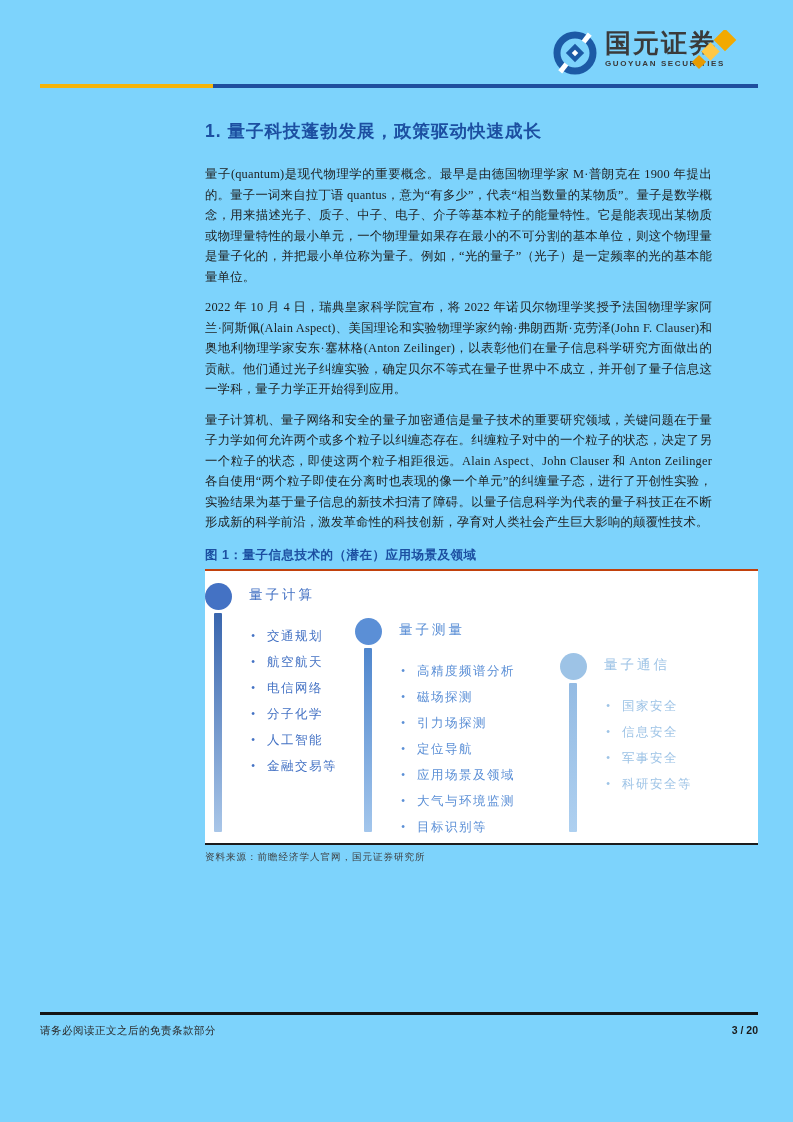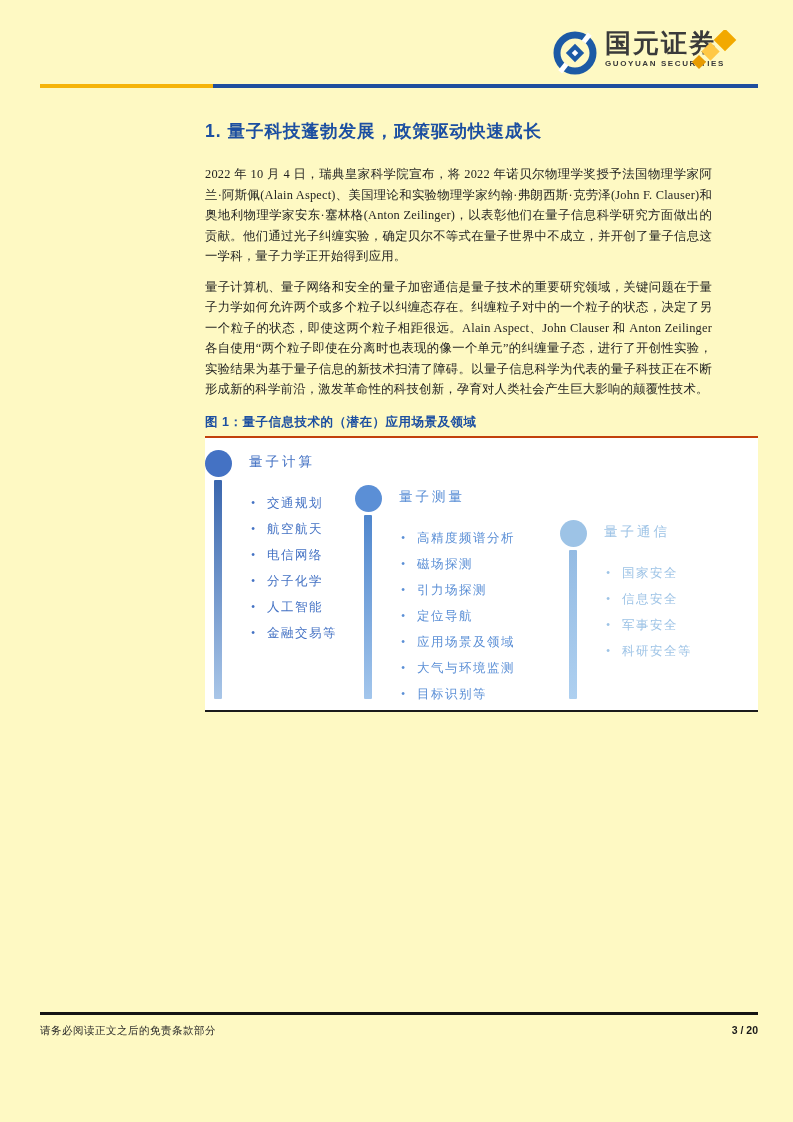--- a/index.html
+++ b/index.html
@@ -1,17 +1,17 @@
 <!DOCTYPE html>
 <html lang="zh"><head>
 <meta charset="utf-8">
 <style>
   html,body{margin:0;padding:0;background:#ffffff;}
   .page{
-    position:relative;width:793px;height:1122px;background:#fef9c3;overflow:hidden;
+    position:relative;width:793px;height:1122px;background:#7dd3fc;overflow:hidden;
     font-family:"Liberation Serif","DejaVu Serif",serif;color:#1a1a1a;
     outline:1px solid #e3e3e3;
   }
 
   
   .logo{position:absolute;top:30px;left:552px;display:flex;align-items:flex-start;}
   .logo-mark{width:46px;height:46px;flex:0 0 auto;}
   .brand{margin-left:7px;line-height:1;}
   .brand-cn{
     font-family:"Liberation Sans","DejaVu Sans",sans-serif;font-weight:bold;
@@ -104,20 +104,21 @@
     <rect x="27" y="2" width="16" height="16" fill="#F2A900" transform="rotate(45 35 10)"></rect>
   </svg>
   <div class="header-rule">
     <span class="gold"></span>
     <span class="blue"></span>
   </div>
 
   <div class="main">
     <h1 class="sec-title">1. 量子科技蓬勃发展，政策驱动快速成长</h1>
 
+    <p class="body">量子(quantum)是现代物理学的重要概念。最早是由德国物理学家 M·普朗克在 1900 年提出的。量子一词来自拉丁语 quantus，意为“有多少”，代表“相当数量的某物质”。量子是数学概念，用来描述光子、质子、中子、电子、介子等基本粒子的能量特性。它是能表现出某物质或物理量特性的最小单元，一个物理量如果存在最小的不可分割的基本单位，则这个物理量是量子化的，并把最小单位称为量子。例如，“光的量子”（光子）是一定频率的光的基本能量单位。</p>
     <p class="body">2022 年 10 月 4 日，瑞典皇家科学院宣布，将 2022 年诺贝尔物理学奖授予法国物理学家阿兰·阿斯佩(Alain Aspect)、美国理论和实验物理学家约翰·弗朗西斯·克劳泽(John F. Clauser)和奥地利物理学家安东·塞林格(Anton Zeilinger)，以表彰他们在量子信息科学研究方面做出的贡献。他们通过光子纠缠实验，确定贝尔不等式在量子世界中不成立，并开创了量子信息这一学科，量子力学正开始得到应用。</p>
     <p class="body">量子计算机、量子网络和安全的量子加密通信是量子技术的重要研究领域，关键问题在于量子力学如何允许两个或多个粒子以纠缠态存在。纠缠粒子对中的一个粒子的状态，决定了另一个粒子的状态，即使这两个粒子相距很远。Alain Aspect、John Clauser 和 Anton Zeilinger 各自使用“两个粒子即使在分离时也表现的像一个单元”的纠缠量子态，进行了开创性实验，实验结果为基于量子信息的新技术扫清了障碍。以量子信息科学为代表的量子科技正在不断形成新的科学前沿，激发革命性的科技创新，孕育对人类社会产生巨大影响的颠覆性技术。</p>
 
     <div class="figure">
       <div class="fig-title">图 1：量子信息技术的（潜在）应用场景及领域</div>
 
       <div class="fig-canvas">
 
         <div class="fig-col col1">
           <span class="dot"></span>
@@ -155,20 +156,21 @@
           <ul>
             <li>国家安全</li>
             <li>信息安全</li>
             <li>军事安全</li>
             <li>科研安全等</li>
           </ul>
         </div>
 
       </div>
 
+      <div class="fig-source">资料来源：前瞻经济学人官网，国元证券研究所</div>
     </div>
 
   </div>
 
   <div class="footer-rule"></div>
   <div class="footer">
     <span class="disclaimer">请务必阅读正文之后的免责条款部分</span>
     <span class="page-num">3 / 20</span>
   </div>
 

